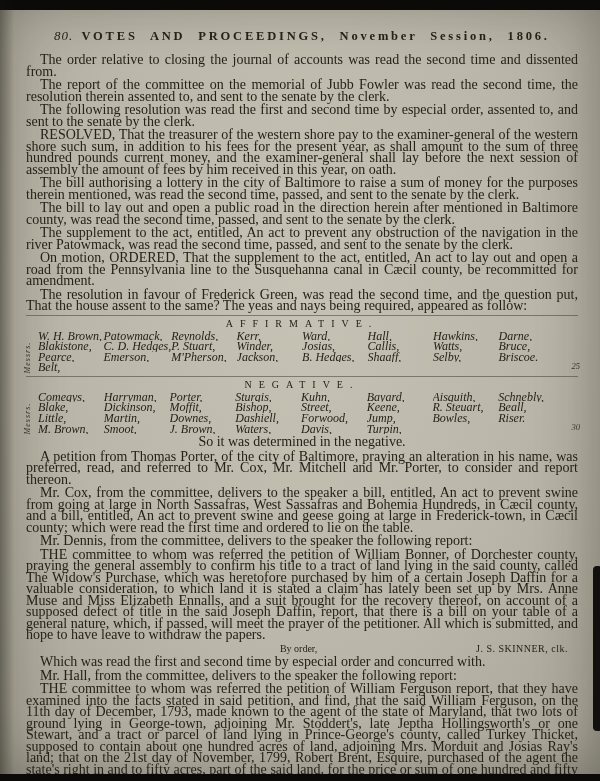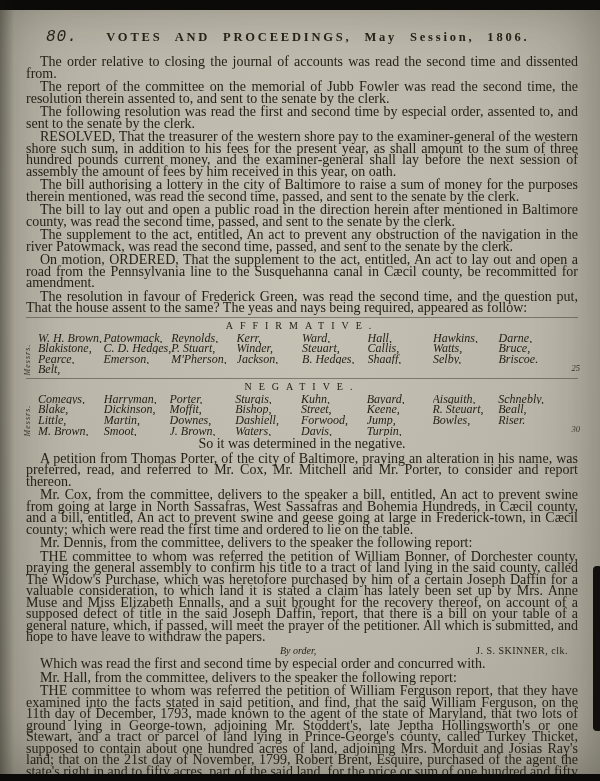--- a/index.html
+++ b/index.html
@@ -12,54 +12,54 @@
   }
   .edge-top    { position:absolute; top:0; left:0; right:0; height:10px; background:#0b0a09; }
   .edge-bottom { position:absolute; bottom:0; left:0; right:0; height:7px; background:#0b0a09; }
   .edge-right  { position:absolute; right:-2px; top:566px; width:9px; height:165px; background:#11100e; border-radius:4px; }
   .edge-left-shade { position:absolute; left:0; top:0; bottom:0; width:14px;
     background:linear-gradient(to right, rgba(20,18,12,0.35), rgba(20,18,12,0)); pointer-events:none; }
 
   .page { position:absolute; top:10px; left:0; right:0; bottom:7px; padding:12px 22px 0 26px; }
 
   .header { display:flex; align-items:baseline; margin:6px 0 10px 0; }
-  .pagenum { font-size:16px; font-style:italic; margin-left:20px; letter-spacing:1px;font-family:Liberation Mono, monospace; }
+  .pagenum { font-size:13px; font-style:italic; margin-left:28px; letter-spacing:1px; }
   .doc-title { flex:1; text-align:center; font-size:12.5px; font-weight:bold;
     letter-spacing:2.8px; word-spacing:7px; transform:translateX(-10px); }
 
   .para { font-size:14px; line-height:11.5px; text-align:justify; text-indent:14px; margin:0 0 2px 0; }
   .para.center { text-align:center; text-indent:0; margin:2px 0 3px 0; }
 
   .vote-block { margin:3px 0 2px 0; border-top:1px solid rgba(70,64,52,0.55); padding-top:1px; }
   .vote-title { text-align:center; font-size:10px; letter-spacing:7px; word-spacing:4px; margin:1px 0 2px 0; }
   .vote-row { position:relative; display:flex; align-items:stretch; padding-left:12px; padding-right:14px; }
   .messrs { position:absolute; left:-3px; top:2px; bottom:0;
     writing-mode:vertical-rl; transform:rotate(180deg);
     font-size:8px; font-style:italic; letter-spacing:1px; color:#35302a; }
   .vote-cols { flex:1; display:flex; }
   .vote-col { flex:1; font-style:italic; font-size:12px; line-height:10.6px; white-space:nowrap; }
   .vote-col .name { overflow:hidden; }
   .tally { position:absolute; right:-2px; bottom:2px; font-size:8.5px; font-style:italic; color:#3a352c; }
 
   .byorder { display:flex; font-size:10px; line-height:11.5px; margin:1px 0 2px 0; }
-  .byorder .label { margin-left:46%;font-style:italic; }
+  .byorder .label { margin-left:46%; }
   .byorder .sig { margin-left:auto; margin-right:10px; letter-spacing:0.5px; }
 </style>
 </head>
 <body>
 
 <div class="scan">
   <div class="edge-top"></div>
   <div class="edge-left-shade"></div>
 
   <div class="page">
 
     <div class="header">
       <span class="pagenum">80.</span>
-      <span class="doc-title">VOTES AND PROCEEDINGS, May Session, 1806.</span>
+      <span class="doc-title">VOTES AND PROCEEDINGS, November Session, 1806.</span>
     </div>
 
     <p class="para">The order relative to closing the journal of accounts was read the second time and dissented from.</p>
     <p class="para">The report of the committee on the memorial of Jubb Fowler was read the second time, the resolution therein assented to, and sent to the senate by the clerk.</p>
     <p class="para">The following resolution was read the first and second time by especial order, assented to, and sent to the senate by the clerk.</p>
     <p class="para">RESOLVED, That the treasurer of the western shore pay to the examiner-general of the western shore such sum, in addition to his fees for the present year, as shall amount to the sum of three hundred pounds current money, and the examiner-general shall lay before the next session of assembly the amount of fees by him received in this year, on oath.</p>
     <p class="para">The bill authorising a lottery in the city of Baltimore to raise a sum of money for the purposes therein mentioned, was read the second time, passed, and sent to the senate by the clerk.</p>
     <p class="para">The bill to lay out and open a public road in the direction herein after mentioned in Baltimore county, was read the second time, passed, and sent to the senate by the clerk.</p>
     <p class="para">The supplement to the act, entitled, An act to prevent any obstruction of the navigation in the river Patowmack, was read the second time, passed, and sent to the senate by the clerk.</p>
     <p class="para">On motion, ORDERED, That the supplement to the act, entitled, An act to lay out and open a road from the Pennsylvania line to the Susquehanna canal in Cæcil county, be recommitted for amendment.</p>
@@ -86,21 +86,21 @@
               <div class="name">P. Stuart,</div>
               <div class="name">M'Pherson,</div>
             </div>
           <div class="vote-col">
               <div class="name">Kerr,</div>
               <div class="name">Winder,</div>
               <div class="name">Jackson,</div>
             </div>
           <div class="vote-col">
               <div class="name">Ward,</div>
-              <div class="name">Steuart,</div>
+              <div class="name">Josias,</div>
               <div class="name">B. Hedges,</div>
             </div>
           <div class="vote-col">
               <div class="name">Hall,</div>
               <div class="name">Callis,</div>
               <div class="name">Shaaff,</div>
             </div>
           <div class="vote-col">
               <div class="name">Hawkins,</div>
               <div class="name">Watts,</div>

